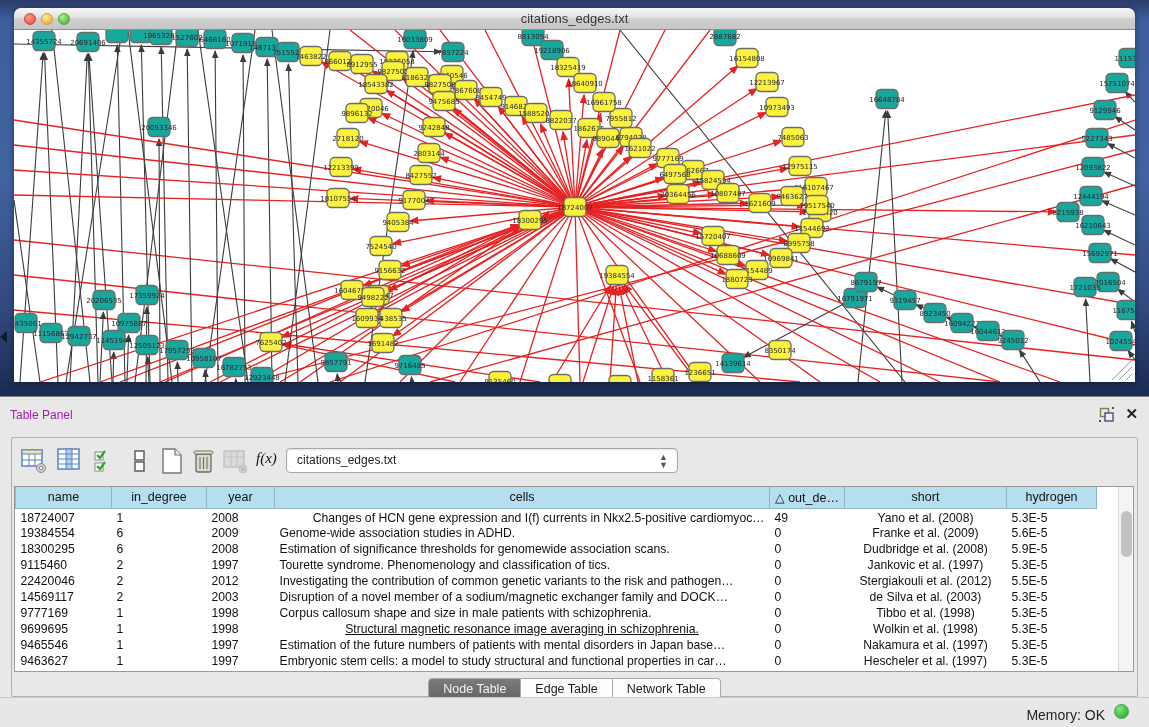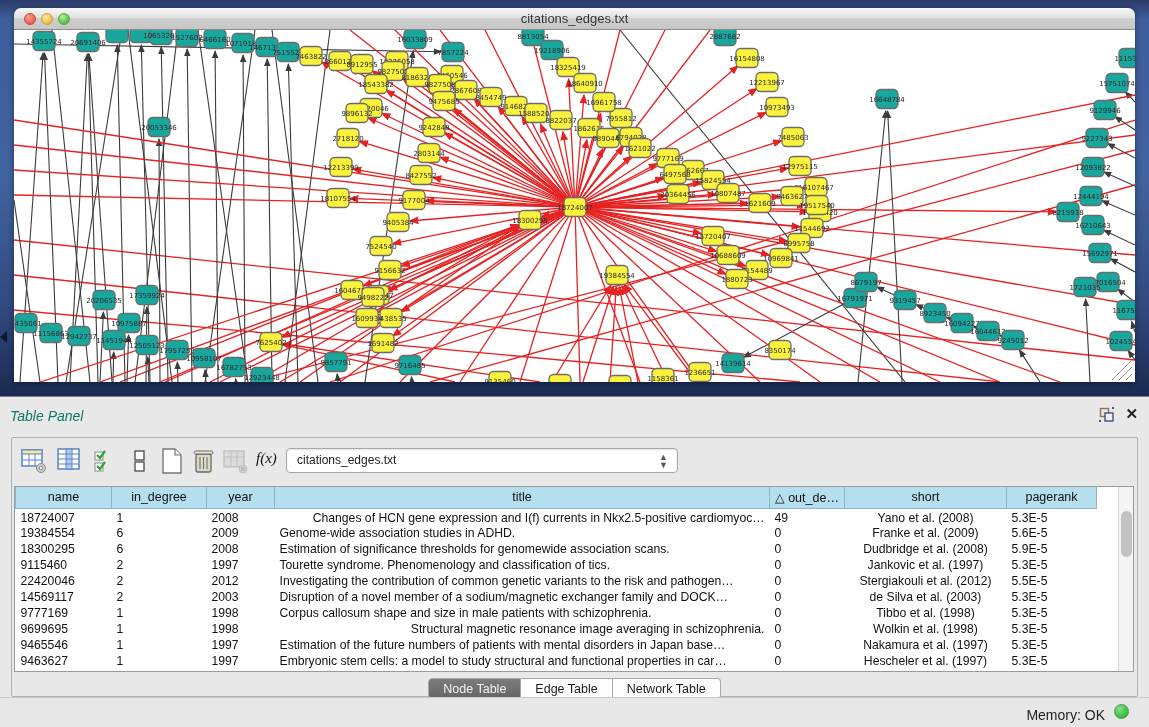--- a/index.html
+++ b/index.html
@@ -25,21 +25,21 @@
   #tl-zoom  { left:44px; background:radial-gradient(circle at 35% 30%,#b6f0a0,#61c454 60%,#41a22f); border:1px solid #58a73c; }
   #win-title { position:absolute; left:0; right:0; top:3px; text-align:center;
     font-size:13px; color:#363636; }
   #canvas-wrap { position:relative; width:1121px; height:352px; background:#ffffff; }
   #graph-svg { position:absolute; left:0; top:0; }
   .gnode-label { font-family:"DejaVu Sans", sans-serif; font-size:7px; fill:#28282e; }
 
   
   #table-panel { position:absolute; left:0; top:396px; width:1149px; height:331px; background:#e8e8e8; border-top:1px solid #7d7d7d; }
   #tp-header { position:relative; height:37px; }
-  #tp-title { position:absolute; left:10px; top:11px; font-size:14px; color:#0f766e;font-style:italic; }
+  #tp-title { position:absolute; left:10px; top:11px; font-size:12px; color:#a21caf; }
   #tp-float { position:absolute; right:34px; top:10px; width:16px; height:16px; cursor:pointer; }
   #tp-close { position:absolute; right:11px; top:8px; font-size:15px; font-weight:bold; color:#222; cursor:pointer; }
   #tp-body { position:absolute; left:11px; top:40px; width:1127px; height:260px;
     border:1px solid #b0b0b0; border-radius:2px; background:#e8e8e8; }
 
   
   #tp-toolbar { position:relative; height:46px; }
   .tbtn { position:absolute; top:8px; width:28px; height:30px; cursor:pointer; }
   #combo { position:absolute; left:274px; top:10px; width:392px; height:25px; background:#fff;
     border:1px solid #a8a8a8; border-radius:4px; box-shadow:inset 0 1px 2px rgba(0,0,0,.12);
@@ -869,24 +869,24 @@
               <col style="width: 495px;">
               <col style="width: 75px;">
               <col style="width: 162px;">
               <col style="width: 90px;">
             </colgroup>
             <thead>
               <tr>
                 <th>name</th>
                 <th>in_degree</th>
                 <th>year</th>
-                <th>title</th>
+                <th>cells</th>
                 <th>△ out_de…</th>
                 <th>short</th>
-                <th>pagerank</th>
+                <th>hydrogen</th>
               </tr>
             </thead>
             <tbody>
               <tr class="first">
                 <td style="text-align: left;">18724007</td>
                 <td style="text-align: left;">1</td>
                 <td style="text-align: left;">2008</td>
                 <td style="text-align: right;">Changes of HCN gene expression and I(f) currents in Nkx2.5-positive cardiomyoc…</td>
                 <td style="text-align: left;">49</td>
                 <td style="text-align: center;">Yano et al. (2008)</td>
@@ -943,21 +943,21 @@
                 <td style="text-align: left;">1998</td>
                 <td style="text-align: left;">Corpus callosum shape and size in male patients with schizophrenia.</td>
                 <td style="text-align: left;">0</td>
                 <td style="text-align: center;">Tibbo et al. (1998)</td>
                 <td style="text-align: left;">5.3E-5</td>
               </tr>
               <tr>
                 <td style="text-align: left;">9699695</td>
                 <td style="text-align: left;">1</td>
                 <td style="text-align: left;">1998</td>
-                <td style="text-align: right;">Structural magnetic resonance image averaging in schizophrenia.</td>
+                <td style="text-align: center; text-decoration: underline;">Structural magnetic resonance image averaging in schizophrenia.</td>
                 <td style="text-align: left;">0</td>
                 <td style="text-align: center;">Wolkin et al. (1998)</td>
                 <td style="text-align: left;">5.3E-5</td>
               </tr>
               <tr>
                 <td style="text-align: left;">9465546</td>
                 <td style="text-align: left;">1</td>
                 <td style="text-align: left;">1997</td>
                 <td style="text-align: left;">Estimation of the future numbers of patients with mental disorders in Japan base…</td>
                 <td style="text-align: left;">0</td>

